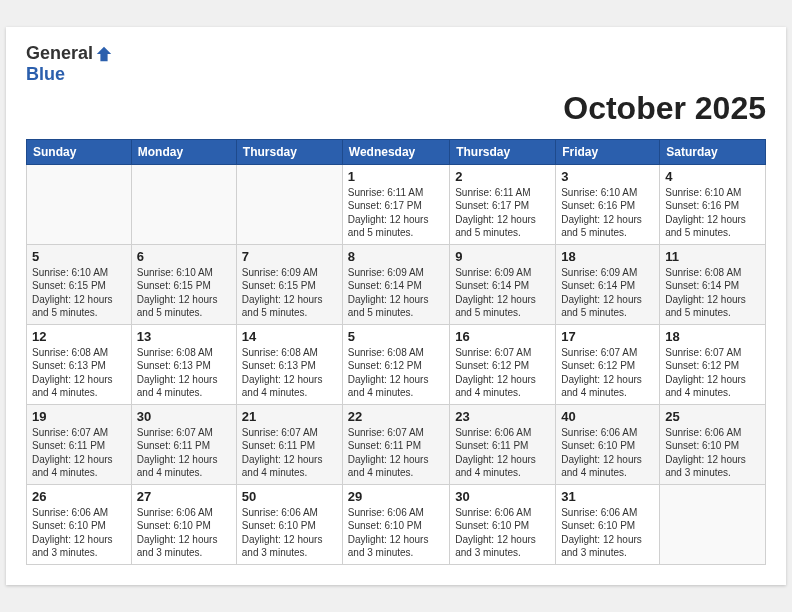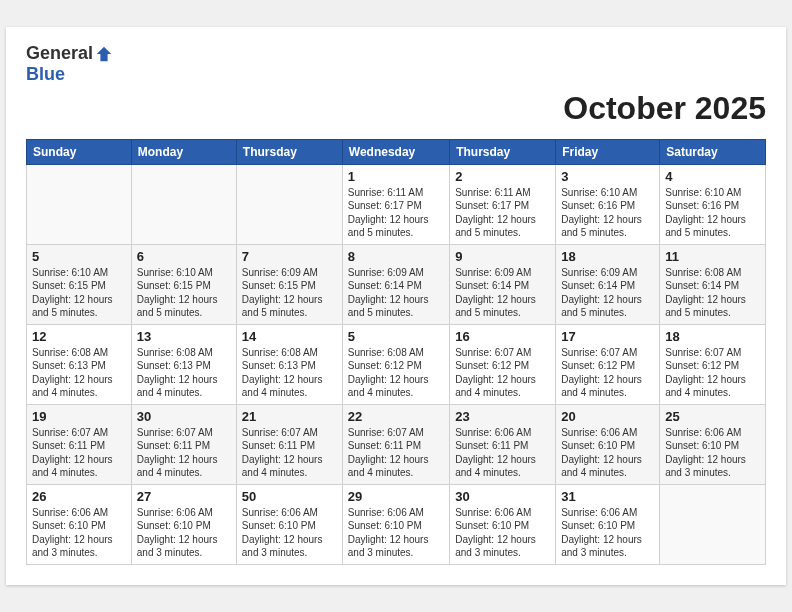--- a/index.html
+++ b/index.html
@@ -303,21 +303,21 @@
 and 4 minutes.</div>
           </td>
           <td>
             <span class="day-number">23</span>
             <div class="day-info" style="white-space: pre-line;">Sunrise: 6:06 AM
 Sunset: 6:11 PM
 Daylight: 12 hours
 and 4 minutes.</div>
           </td>
           <td>
-            <span class="day-number">20</span>
+            <span class="day-number">40</span>
             <div class="day-info" style="white-space: pre-line;">Sunrise: 6:06 AM
 Sunset: 6:10 PM
 Daylight: 12 hours
 and 4 minutes.</div>
           </td>
           <td>
             <span class="day-number">25</span>
             <div class="day-info" style="white-space: pre-line;">Sunrise: 6:06 AM
 Sunset: 6:10 PM
 Daylight: 12 hours

